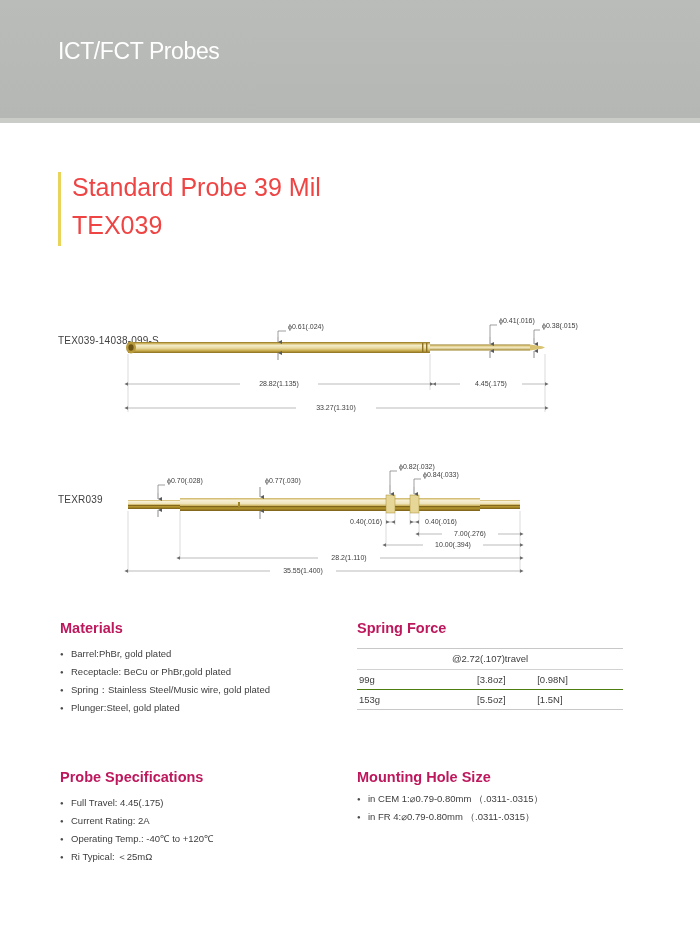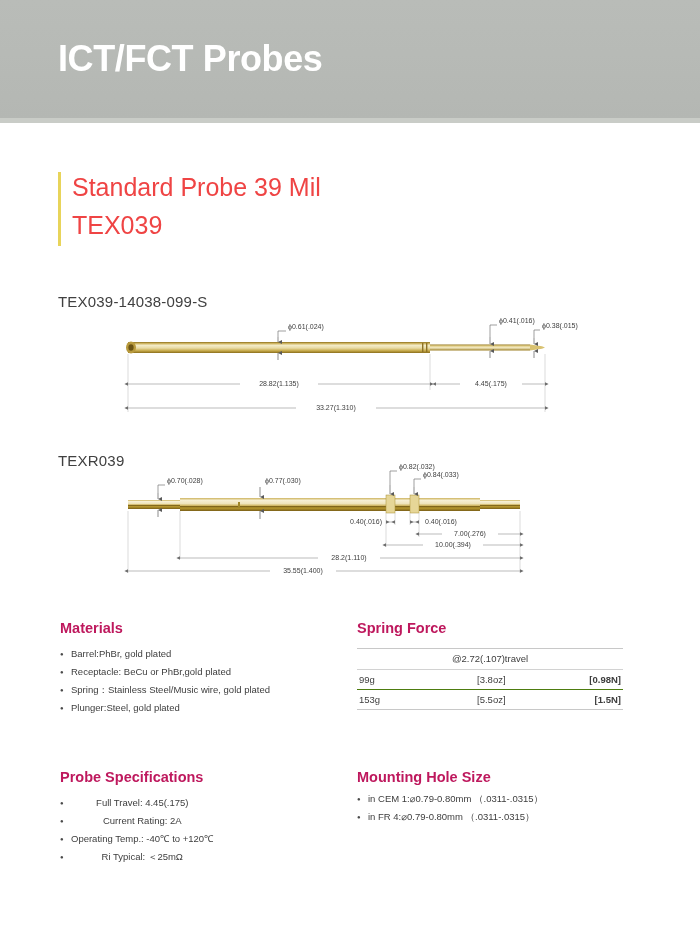--- a/index.html
+++ b/index.html
@@ -28,22 +28,22 @@
     position: absolute;
     left: 0; top: 118px;
     width: 700px;
     height: 5px;
     background: #c9ccc7;
   }
   .header-title {
     position: absolute;
     left: 58px;
     top: 38px;
-    font-size: 36px;
-    font-weight: bold;
+    font-size: 23px;
+    font-weight: normal;
     color: #ffffff;
     letter-spacing: -0.4px;
     white-space: nowrap;
   }
 
   
   .title-block {
     position: absolute;
     left: 58px;
     top: 168px;
@@ -59,24 +59,25 @@
   .title-line {
     font-size: 25px;
     color: #ef4444;
     line-height: 38px;
     white-space: nowrap;
   }
 
   
   .part-label {
     position: absolute;
-    font-size: 15px;
+    font-size: 10px;
     color: #404040;
     letter-spacing: 0.2px;
     white-space: nowrap;
+    margin-top: 42px;
   }
   .drawing {
     position: absolute;
   }
 
   
   .sec-heading {
     position: absolute;
     font-size: 14.5px;
     font-weight: bold;
@@ -124,21 +125,21 @@
     border-bottom: 1px solid #4d7c0f;
   }
   .sf-table thead th {
     text-align: center;
     border-top: 1px solid #c8c8c8;
     border-bottom: 1px solid #d2d2d2;
     padding-bottom: 5px;
   }
   .sf-table tbody td:nth-child(1) { text-align: left; width: 34%; }
   .sf-table tbody td:nth-child(2) { text-align: center; width: 33%; }
-  .sf-table tbody td:nth-child(3) { text-align: right;  width: 33%; font-weight: bold; }
+  .sf-table tbody td:nth-child(3) {  width: 33%; }
   .sf-table tbody tr td { border-top: none; }
   .sf-table tbody tr:last-child td { border-bottom: 1px solid #c8c8c8; }
 </style>
 </head>
 <body>
 
 <div class="header-band"></div>
 <div class="header-underline"></div>
 <div class="header-title">ICT/FCT Probes</div>
 
@@ -327,21 +328,21 @@
     </tr>
     <tr>
       <td>153g</td>
       <td>[5.5oz]</td>
       <td>[1.5N]</td>
     </tr>
   </tbody>
 </table>
 
 <div class="sec-heading" style="left:60px; top:769px;">Probe Specifications</div>
-<ul class="bullet-list" style="left:60px; top:794px;text-align:center;">
+<ul class="bullet-list" style="left:60px; top:794px;">
   <li>Full Travel: 4.45(.175)</li>
   <li>Current Rating: 2A</li>
   <li>Operating Temp.: -40℃ to +120℃</li>
   <li>Ri Typical: ＜25mΩ</li>
 </ul>
 
 <div class="sec-heading" style="left:357px; top:769px;">Mounting Hole Size</div>
 <ul class="bullet-list" style="left:357px; top:790px;">
   <li>in CEM 1:⌀0.79-0.80mm （.0311-.0315）</li>
   <li>in FR 4:⌀0.79-0.80mm （.0311-.0315）</li>

